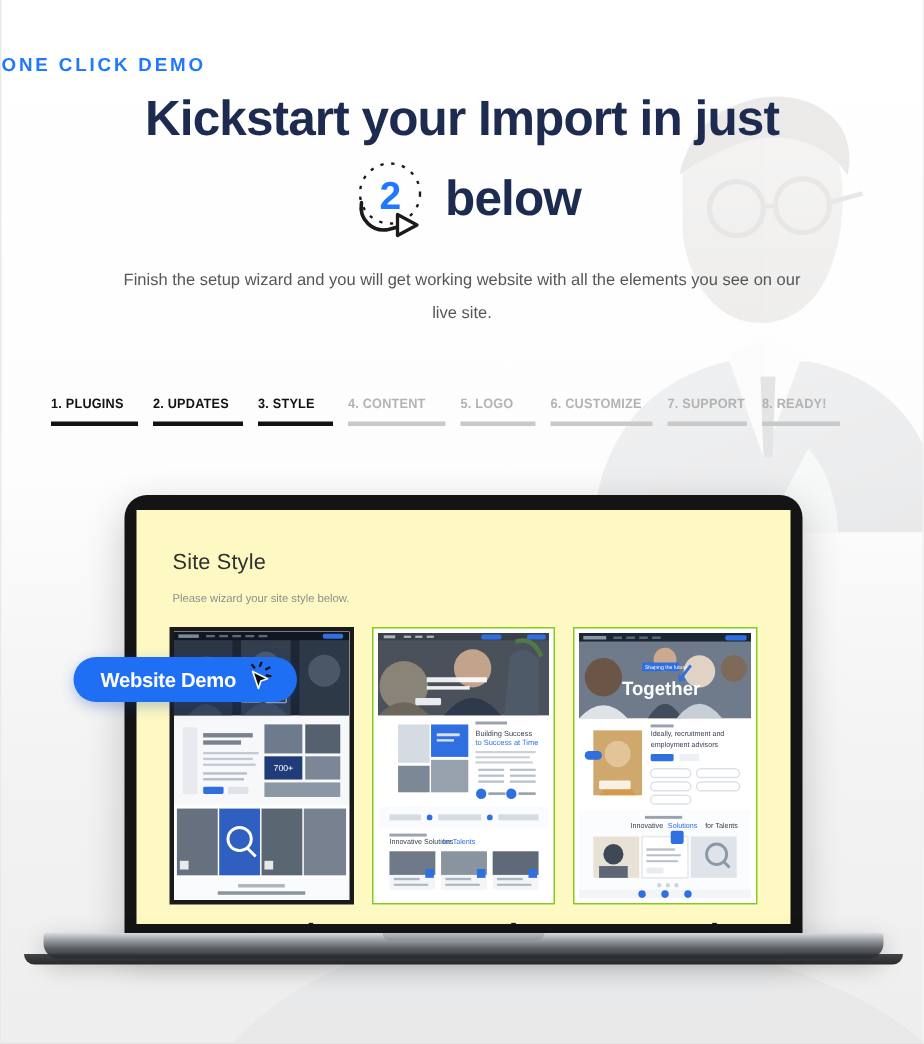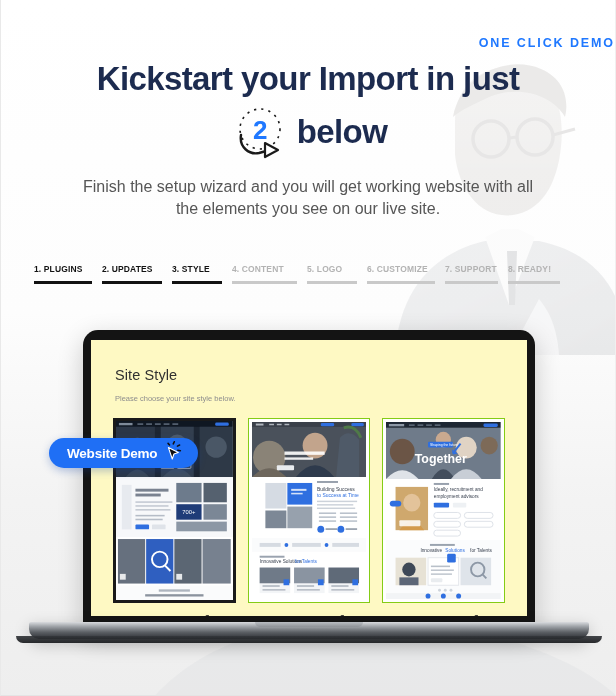--- a/index.html
+++ b/index.html
@@ -24,39 +24,39 @@
     opacity:.13;filter:blur(.2px);
     pointer-events:none;
   }
   #bg-photo2{
     position:absolute;left:150px;top:470px;width:470px;height:230px;
     opacity:.10;pointer-events:none;
   }
 
   
   .eyebrow{
-    position:absolute;left:0;right:0;top:36px;text-align:right;
+    position:absolute;left:0;right:0;top:36px;text-align:left;
     color:#1f78ff;font-size:12.5px;font-weight:700;letter-spacing:1.9px;
   }
   .headline{
     position:absolute;left:24px;right:24px;top:57px;text-align:center;
     color:#1c2b4f;font-weight:700;font-size:33px;line-height:44px;
     letter-spacing:-.6px;
   }
   .headline .line2{
     display:flex;align-items:center;justify-content:center;gap:6px;
   }
   .clock{
     position:relative;width:62px;height:62px;flex:0 0 62px;
     display:inline-block;vertical-align:middle;
   }
   .clock svg{display:block;width:62px;height:62px;}
   .subtitle{
     position:absolute;left:80px;right:80px;top:176px;text-align:center;
-    color:#565656;font-size:16px;line-height:22px;font-weight:400;
+    color:#565656;font-size:11px;line-height:22px;font-weight:400;
   }
 
   
   #steps{
     position:absolute;left:33px;right:33px;top:264px;height:30px;
     display:flex;align-items:flex-start;
   }
   .step{
     display:flex;flex-direction:column;gap:7px;
     box-sizing:border-box;padding-right:10px;justify-content:center;
@@ -215,21 +215,21 @@
         <div class="lbl">8. READY!</div>
         <div class="bar"></div>
       </div>
     </div>
 
   <div id="laptop">
     <div id="lid">
       <div id="screen">
 
         <div class="wz-title">Site Style</div>
-        <div class="wz-sub">Please choose your site style below.</div>
+        <div class="wz-sub">Please wizard your site style below.</div>
 
         <div class="cards">
 
           <div class="card">
             <div class="thumb selected">
               <svg viewBox="0 0 120 185" preserveAspectRatio="none" aria-hidden="true">
                 <rect width="120" height="185" fill="#ffffff"></rect>
                 <rect x="0" y="0" width="120" height="58" fill="#1d2633"></rect>
                 <rect x="0" y="0" width="120" height="6" fill="#0f1722"></rect>
                 <rect x="3" y="2" width="14" height="2.4" fill="#7e8a99"></rect>

